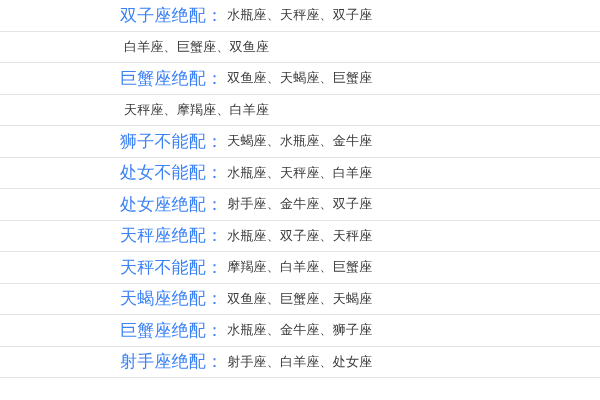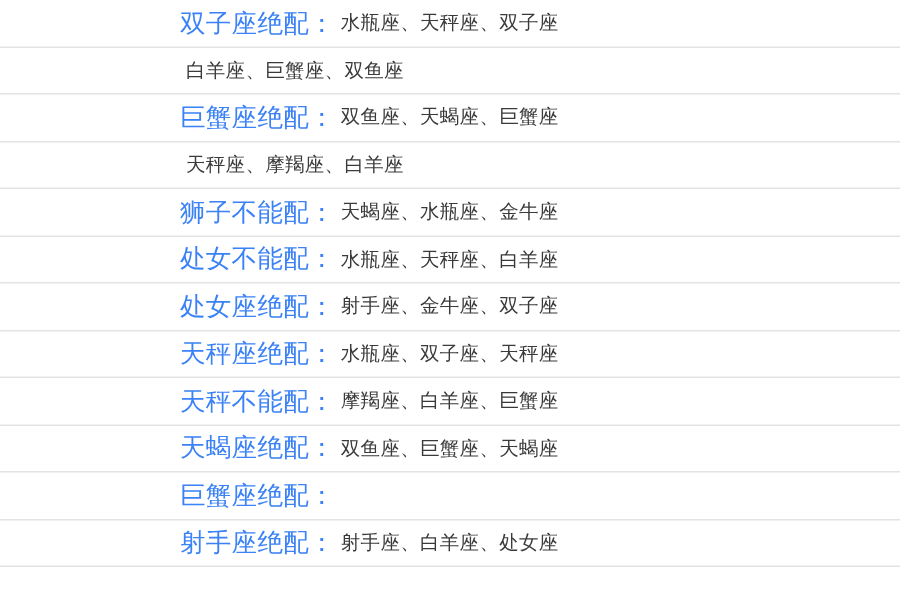--- a/index.html
+++ b/index.html
@@ -92,19 +92,20 @@
       <div class="row">
         <span class="label">天秤不能配：</span>
         <span class="value">摩羯座、白羊座、巨蟹座</span>
       </div>
       <div class="row">
         <span class="label">天蝎座绝配：</span>
         <span class="value">双鱼座、巨蟹座、天蝎座</span>
       </div>
       <div class="row">
         <span class="label">巨蟹座绝配：</span>
+        <span class="value">水瓶座、金牛座、狮子座</span>
       </div>
       <div class="row">
         <span class="label">射手座绝配：</span>
         <span class="value">射手座、白羊座、处女座</span>
       </div>
     </div>
 </div>
 
 </body></html>

